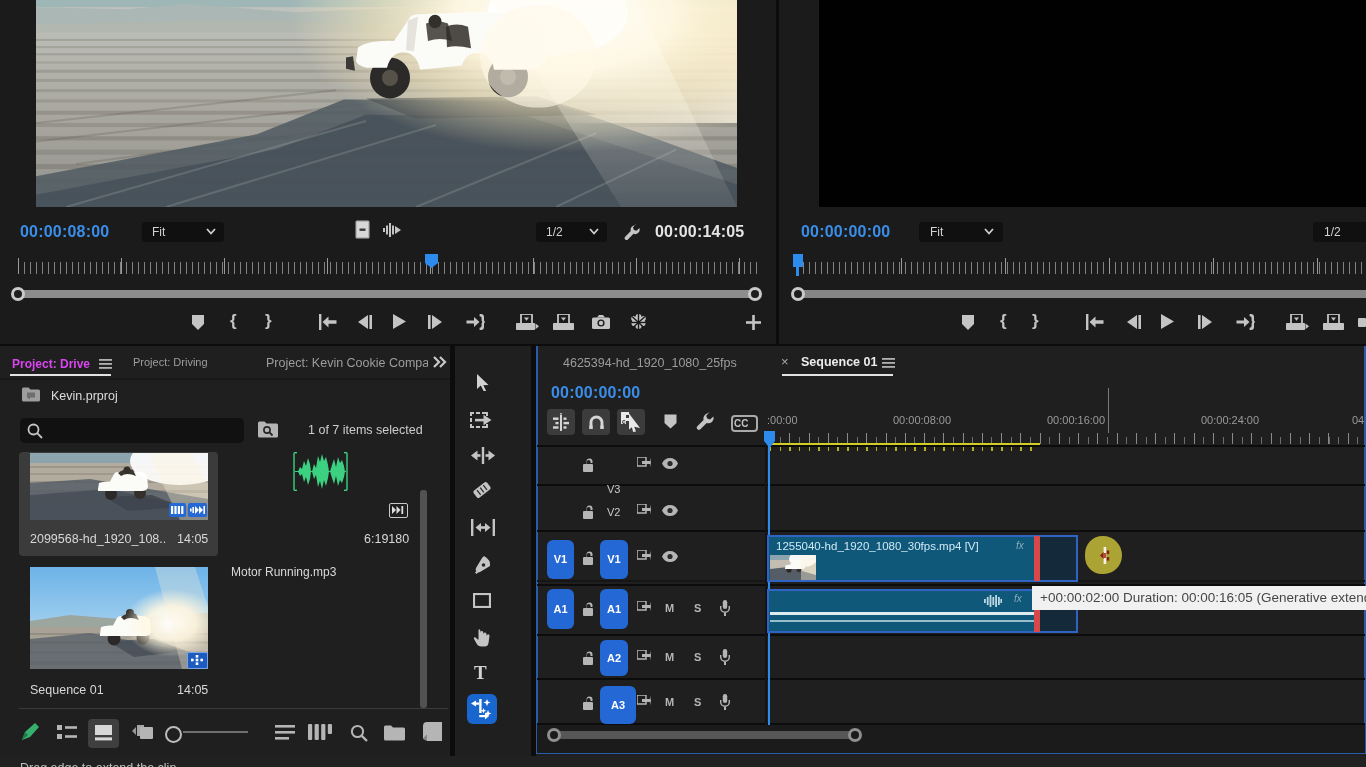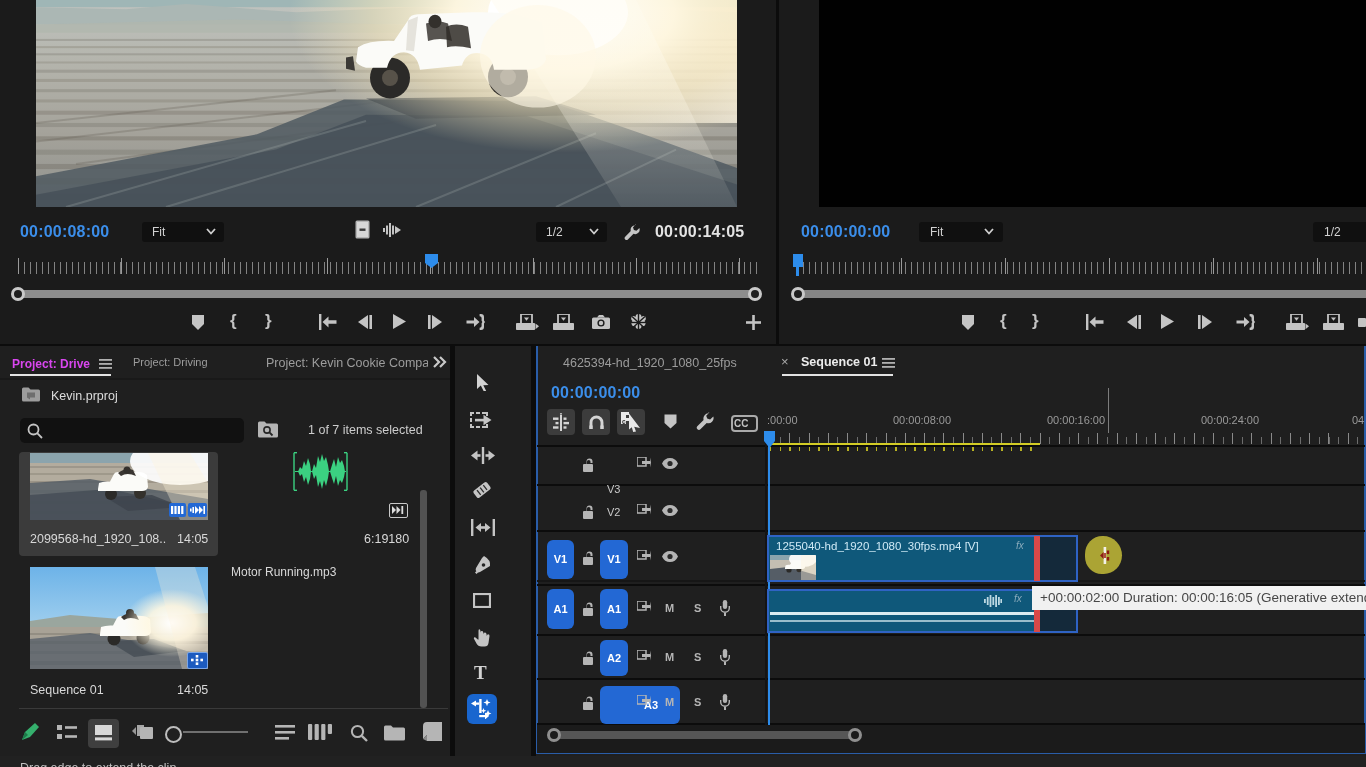--- a/index.html
+++ b/index.html
@@ -771,21 +771,21 @@
         <rect x="5" y="13" width="2" height="3"></rect>
       </g>
     </svg>
 
 <svg class="abs" style="left:583px;top:696px" width="12" height="14" viewBox="0 0 12 14">
       <g fill="#b5b5b5">
         <rect x="0" y="6" width="10" height="8" rx="1"></rect>
         <path d="M2,6 L2,3.5 a3,3 0 0 1 6,0 L8,5 L6,5 L6,3.7 a1.8,1.8 0 0 0 -3.6,0 L2.4,6 Z" transform="translate(1.5,0)"></path>
       </g>
     </svg>
-<div class="abs" style="left:600px;top:686px;width:36px;height:38px;background:#2368d4;border-radius:6px;color:#fff;font-size:11px;font-weight:bold;line-height:38px;padding-left:44px;">A3</div>
+<div class="abs" style="left:600px;top:686px;width:36px;height:38px;background:#2368d4;border-radius:6px;color:#fff;font-size:11px;font-weight:bold;text-align:center;line-height:38px;">A3</div>
 <svg class="abs" style="left:637px;top:695px" width="14" height="13" viewBox="0 0 14 13">
       <g fill="#b5b5b5">
         <rect x="0" y="0" width="9" height="9" fill="none" stroke="#b5b5b5" stroke-width="1.5"></rect>
         <path d="M5,5 L13,5 L13,1.5 L14,6.5 L13,11.5 L13,8 L5,8 Z" transform="translate(0,-1)"></path>
       </g>
     </svg>
 <div class="abs" style="left:665px;top:696px;color:#b5b5b5;font-size:11px;font-weight:bold;">M</div>
 <div class="abs" style="left:694px;top:696px;color:#b5b5b5;font-size:11px;font-weight:bold;">S</div>
 <svg class="abs" style="left:719px;top:694px" width="12" height="16" viewBox="0 0 12 16">
       <g fill="#b5b5b5">

